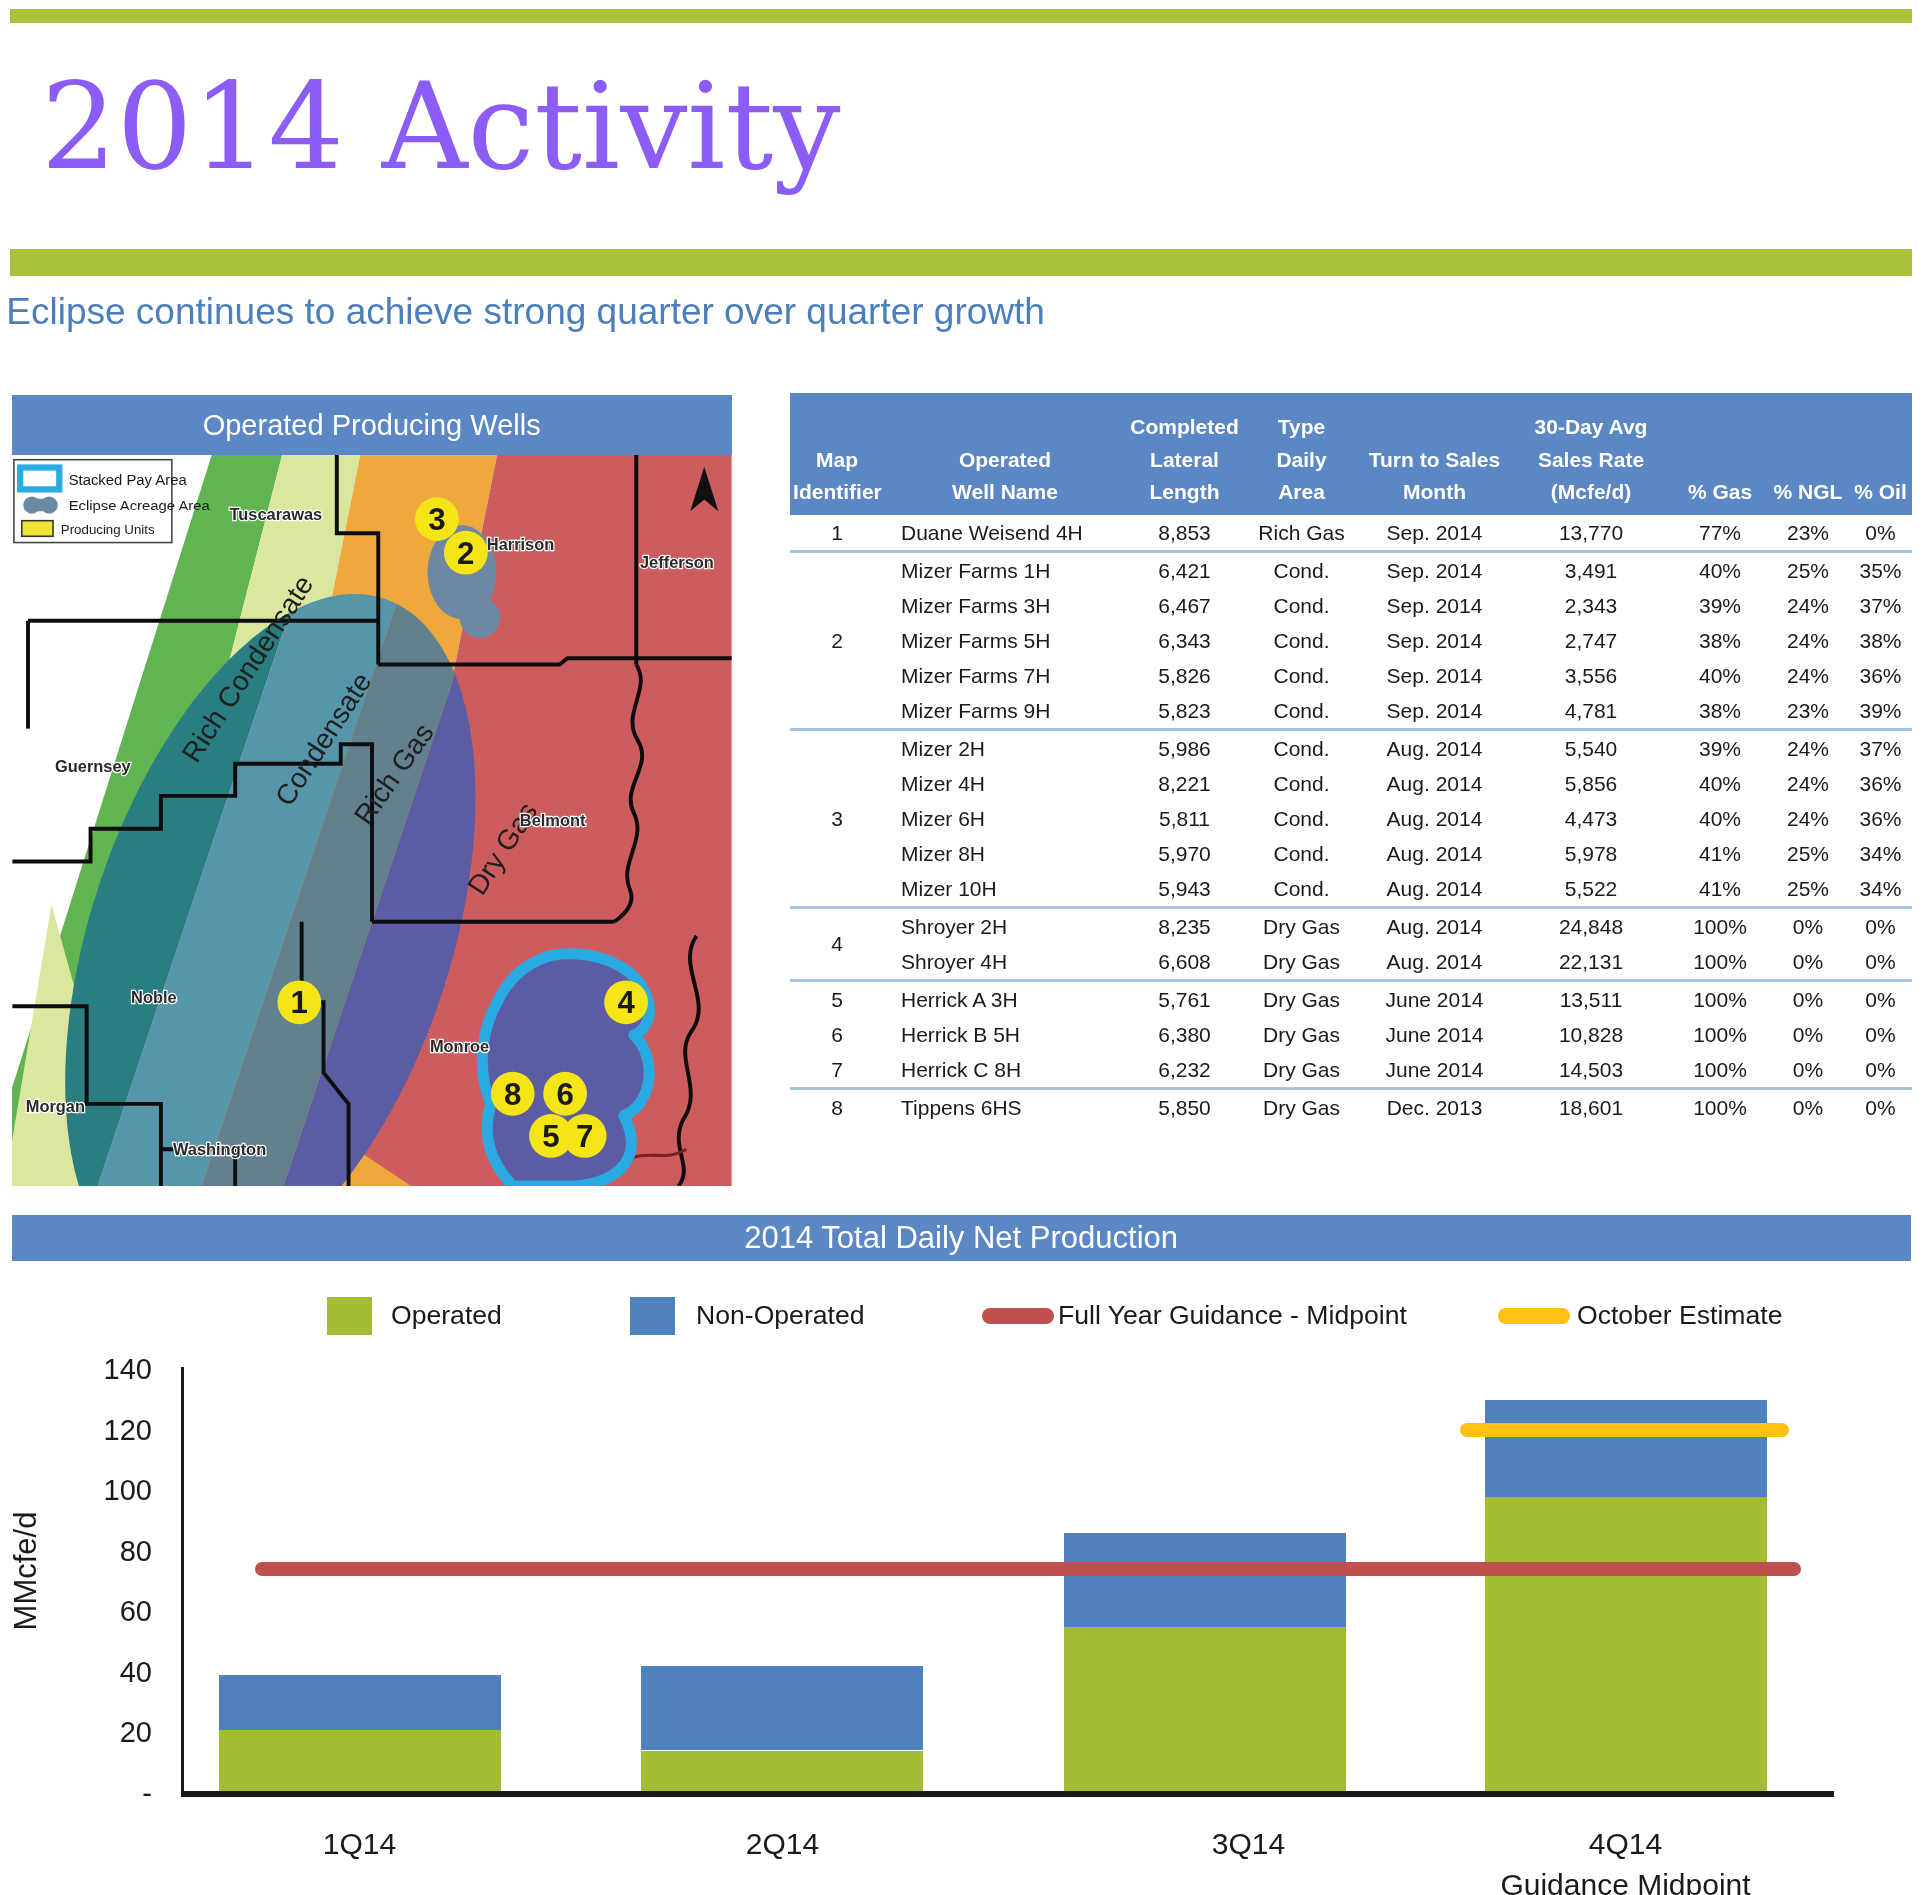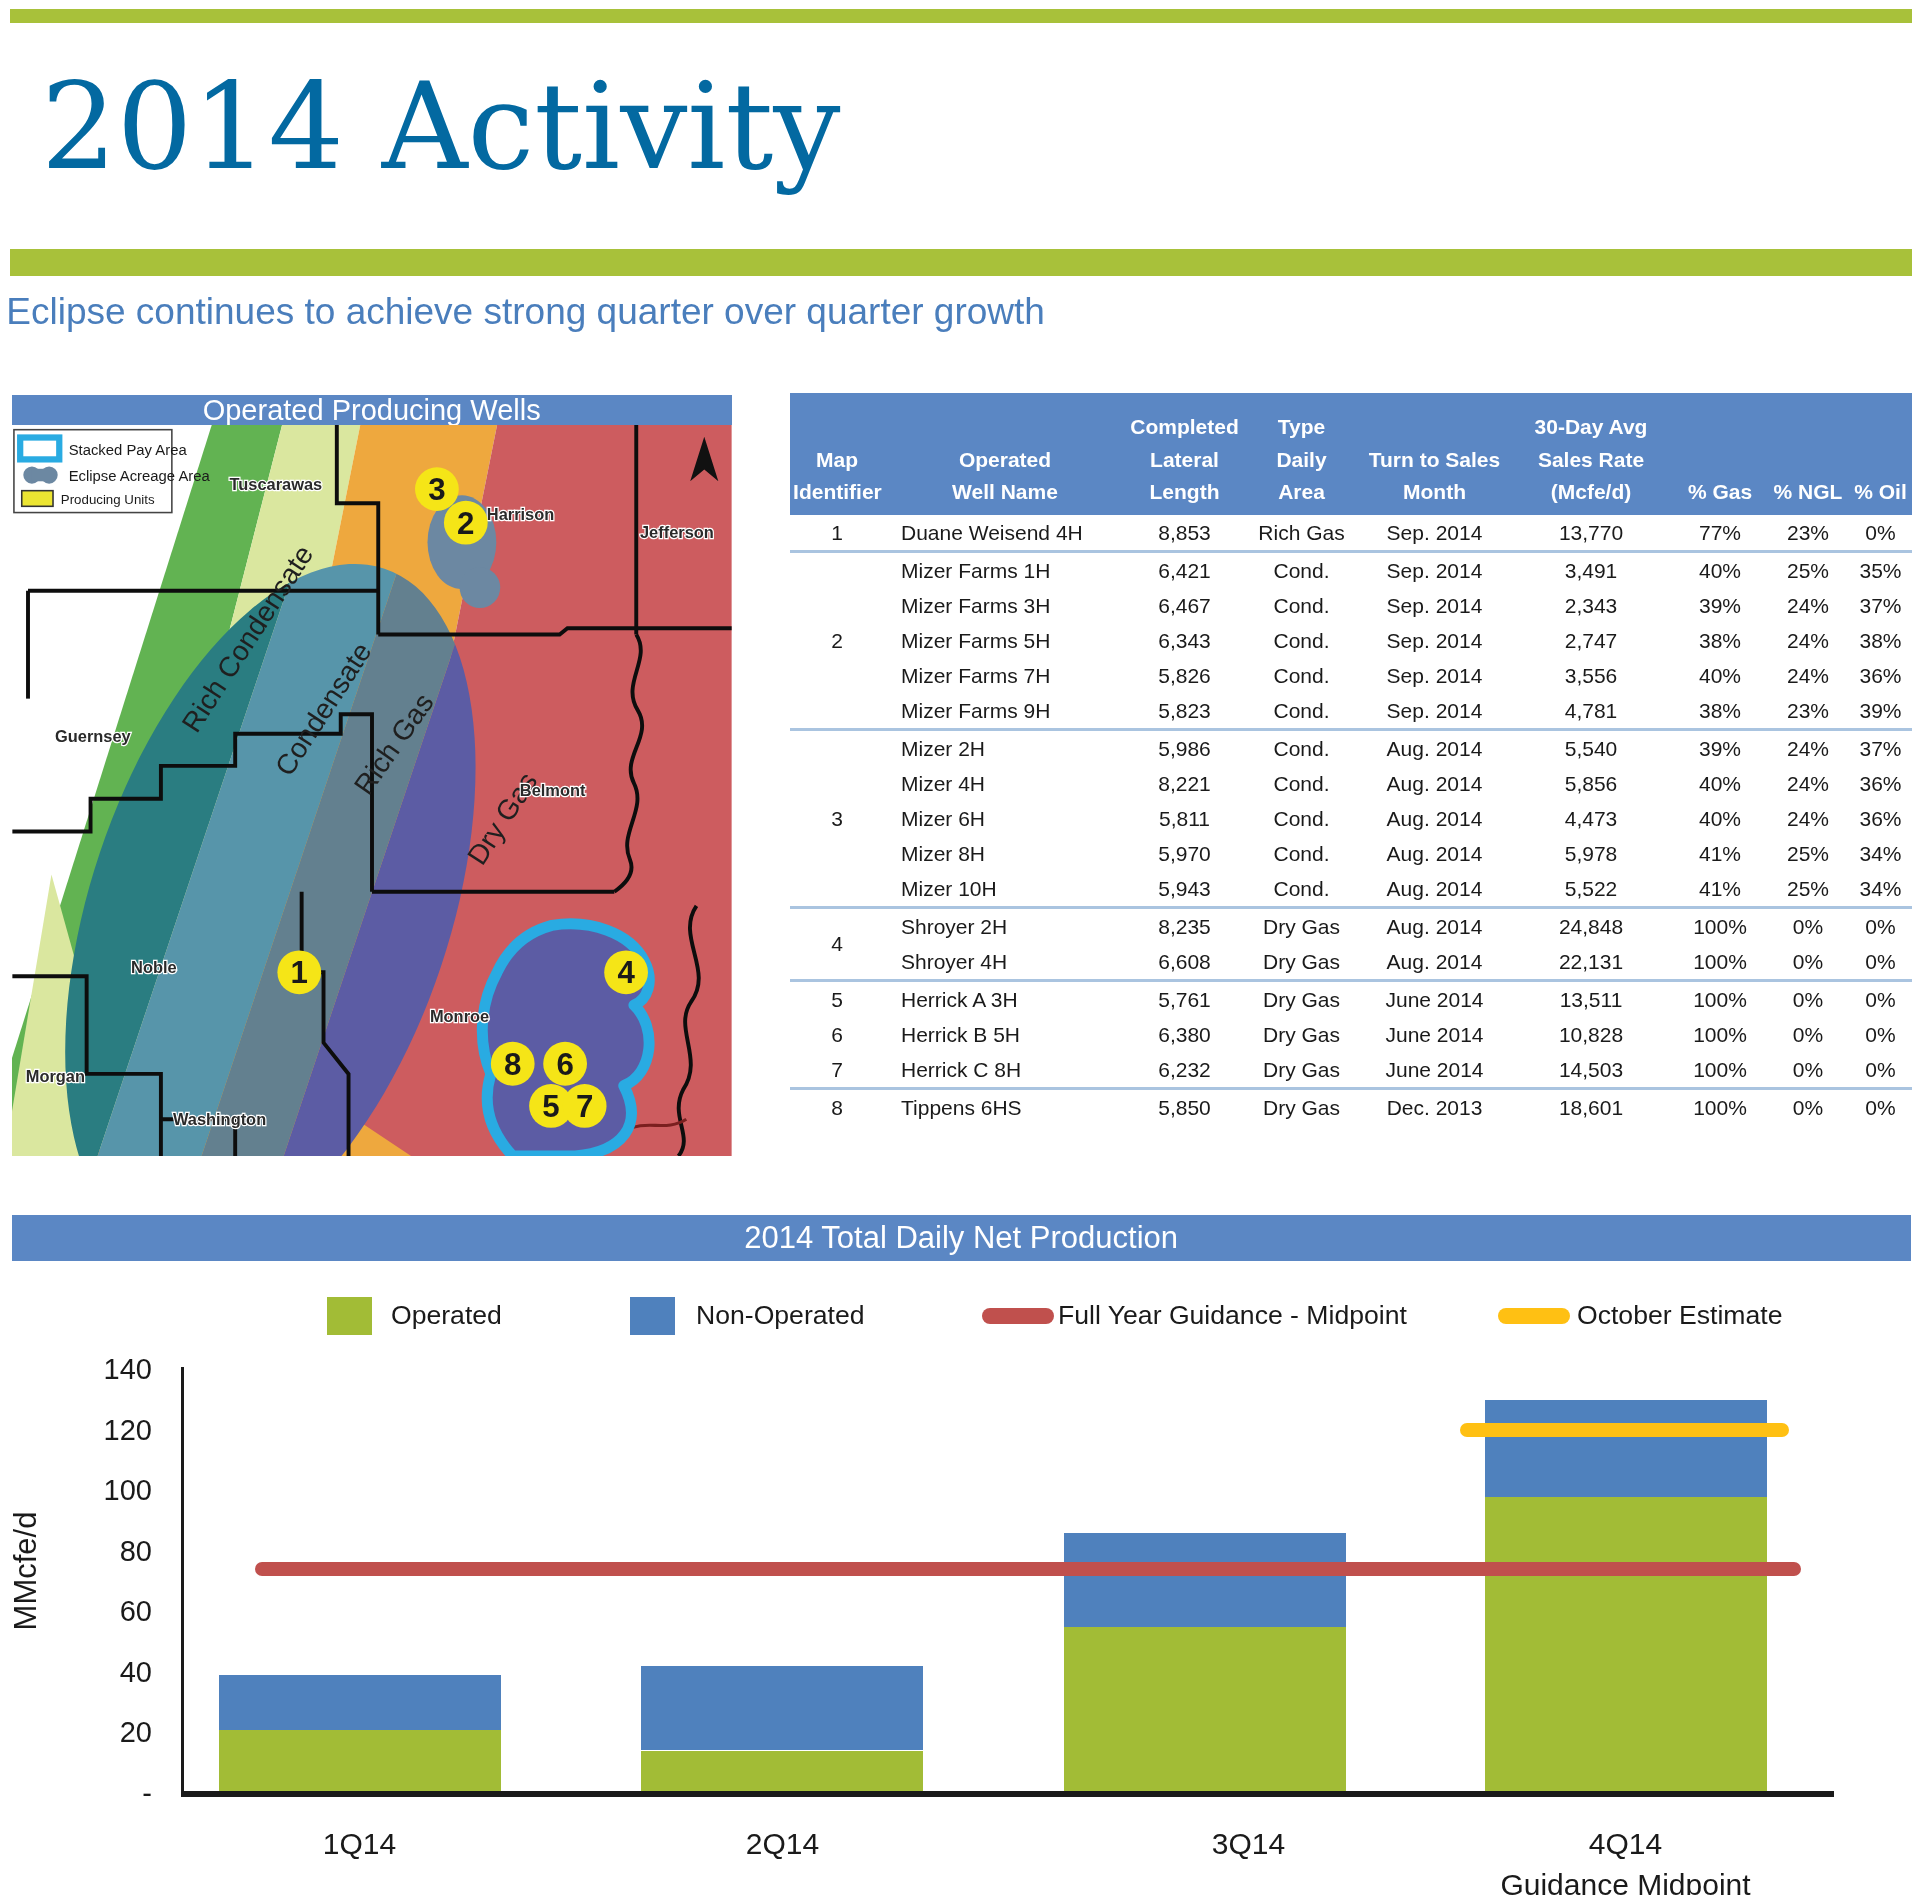--- a/index.html
+++ b/index.html
@@ -9,33 +9,33 @@
     background:#ffffff;
     font-family:"Liberation Sans", sans-serif;
     color:#1a1a1a;
     overflow:hidden;
   }
   .abs{position:absolute;}
   .greenbar{background:#a8c13a;left:10.2px;width:1902px;}
   .page-title{
     left:41px;top:59px;width:1095px;
     font-family:"DejaVu Serif", serif;
-    font-size:119px;line-height:1.15;color:#0369a1;
+    font-size:119px;line-height:1.15;color:#8b5cf6;
   }
   .subtitle{
     left:6.3px;top:291px;width:1564px;
     font-size:37px;color:#4a7ebc;
   }
   .panel-header{
     background:#5b87c4;color:#ffffff;
     display:flex;align-items:center;justify-content:center;
   }
   
   #map-panel{left:11.7px;top:395px;width:720px;height:778px;}
-  #map-panel .panel-header{height:30px;font-size:29px;}
+  #map-panel .panel-header{height:60px;font-size:29px;}
   
   #well-table-wrap{left:790px;top:393px;width:1122px;}
   table.wells{border-collapse:collapse;table-layout:fixed;width:1122px;font-size:21px;}
   table.wells thead th{
     background:#5b87c4;color:#ffffff;font-weight:bold;
     vertical-align:bottom;padding:7.8px 3.1px 6.3px 3.1px;height:108px;
   }
   table.wells thead th .hl{line-height:1.55;text-align:center;}
   table.wells td{
     height:35px;padding:0 3.1px;text-align:center;background:#ffffff;

